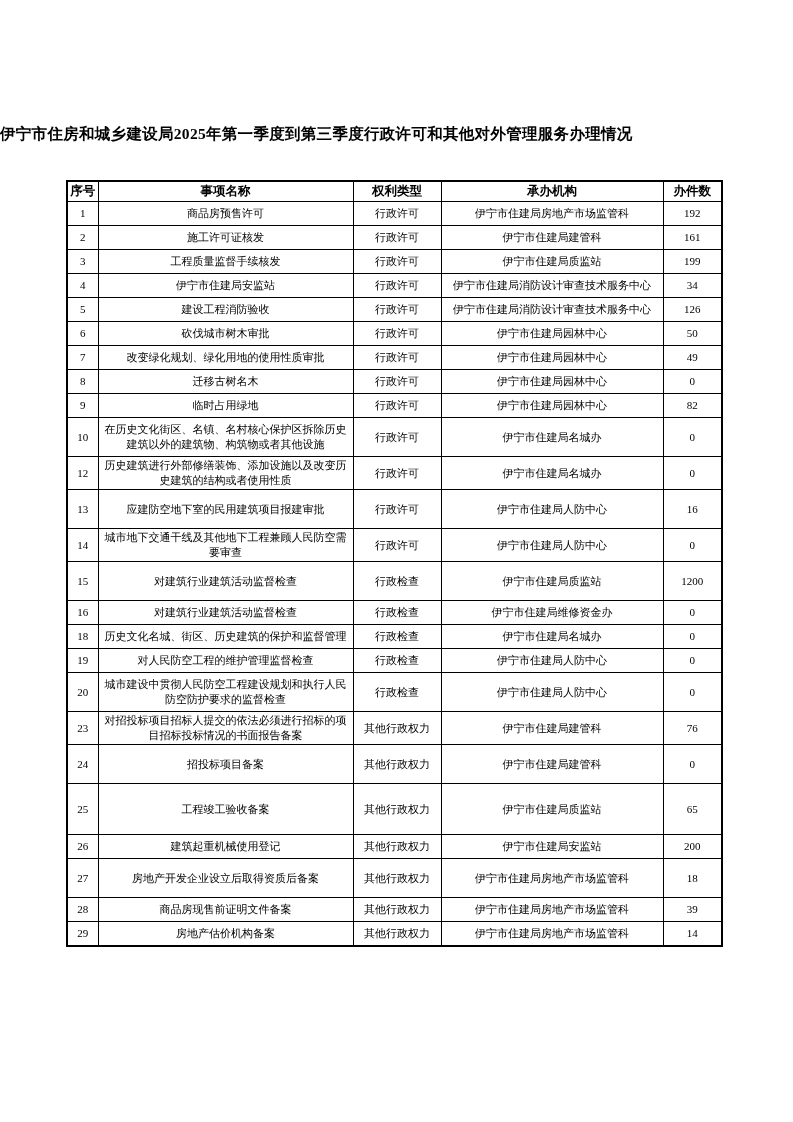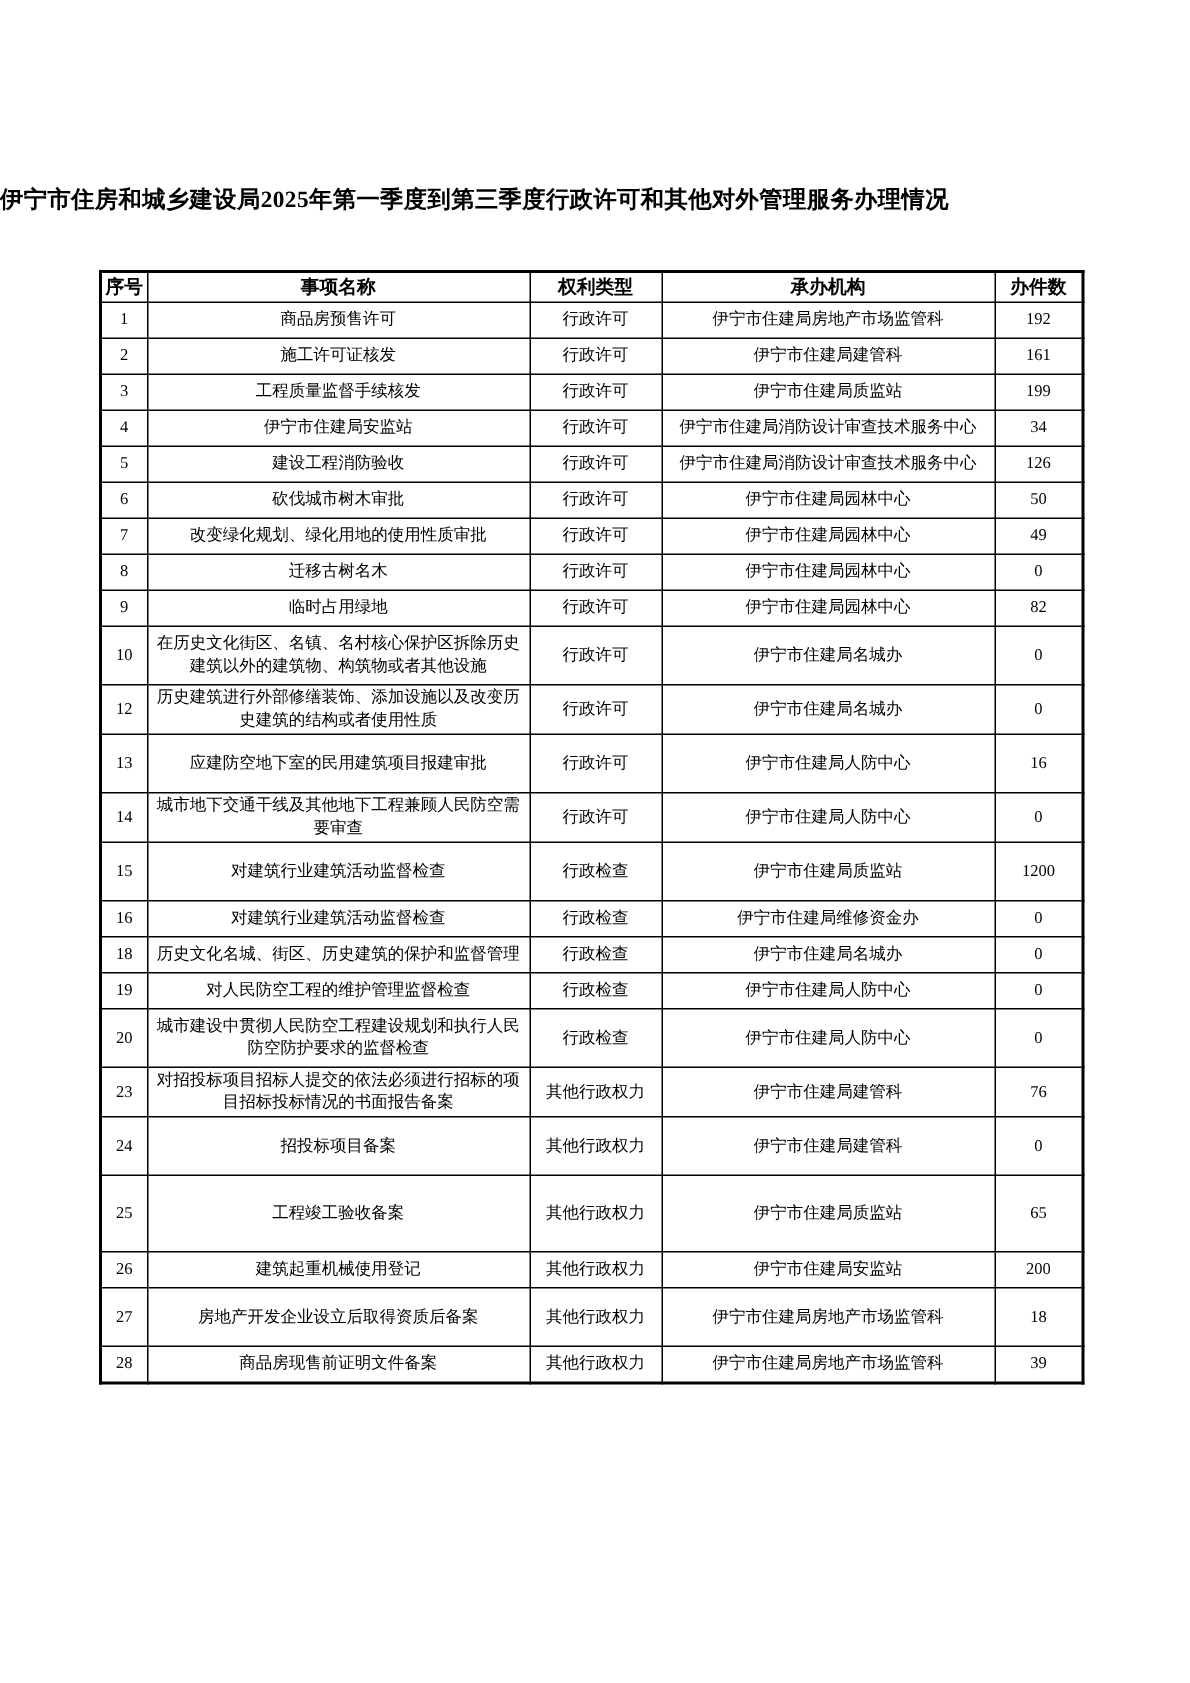--- a/index.html
+++ b/index.html
@@ -258,14 +258,21 @@
         <td>伊宁市住建局房地产市场监管科</td>
         <td>18</td>
       </tr>
       <tr>
         <td>28</td>
         <td>商品房现售前证明文件备案</td>
         <td>其他行政权力</td>
         <td>伊宁市住建局房地产市场监管科</td>
         <td>39</td>
       </tr>
+      <tr>
+        <td>29</td>
+        <td>房地产估价机构备案</td>
+        <td>其他行政权力</td>
+        <td>伊宁市住建局房地产市场监管科</td>
+        <td>14</td>
+      </tr>
     </tbody>
 </table>
 
 </body></html>

